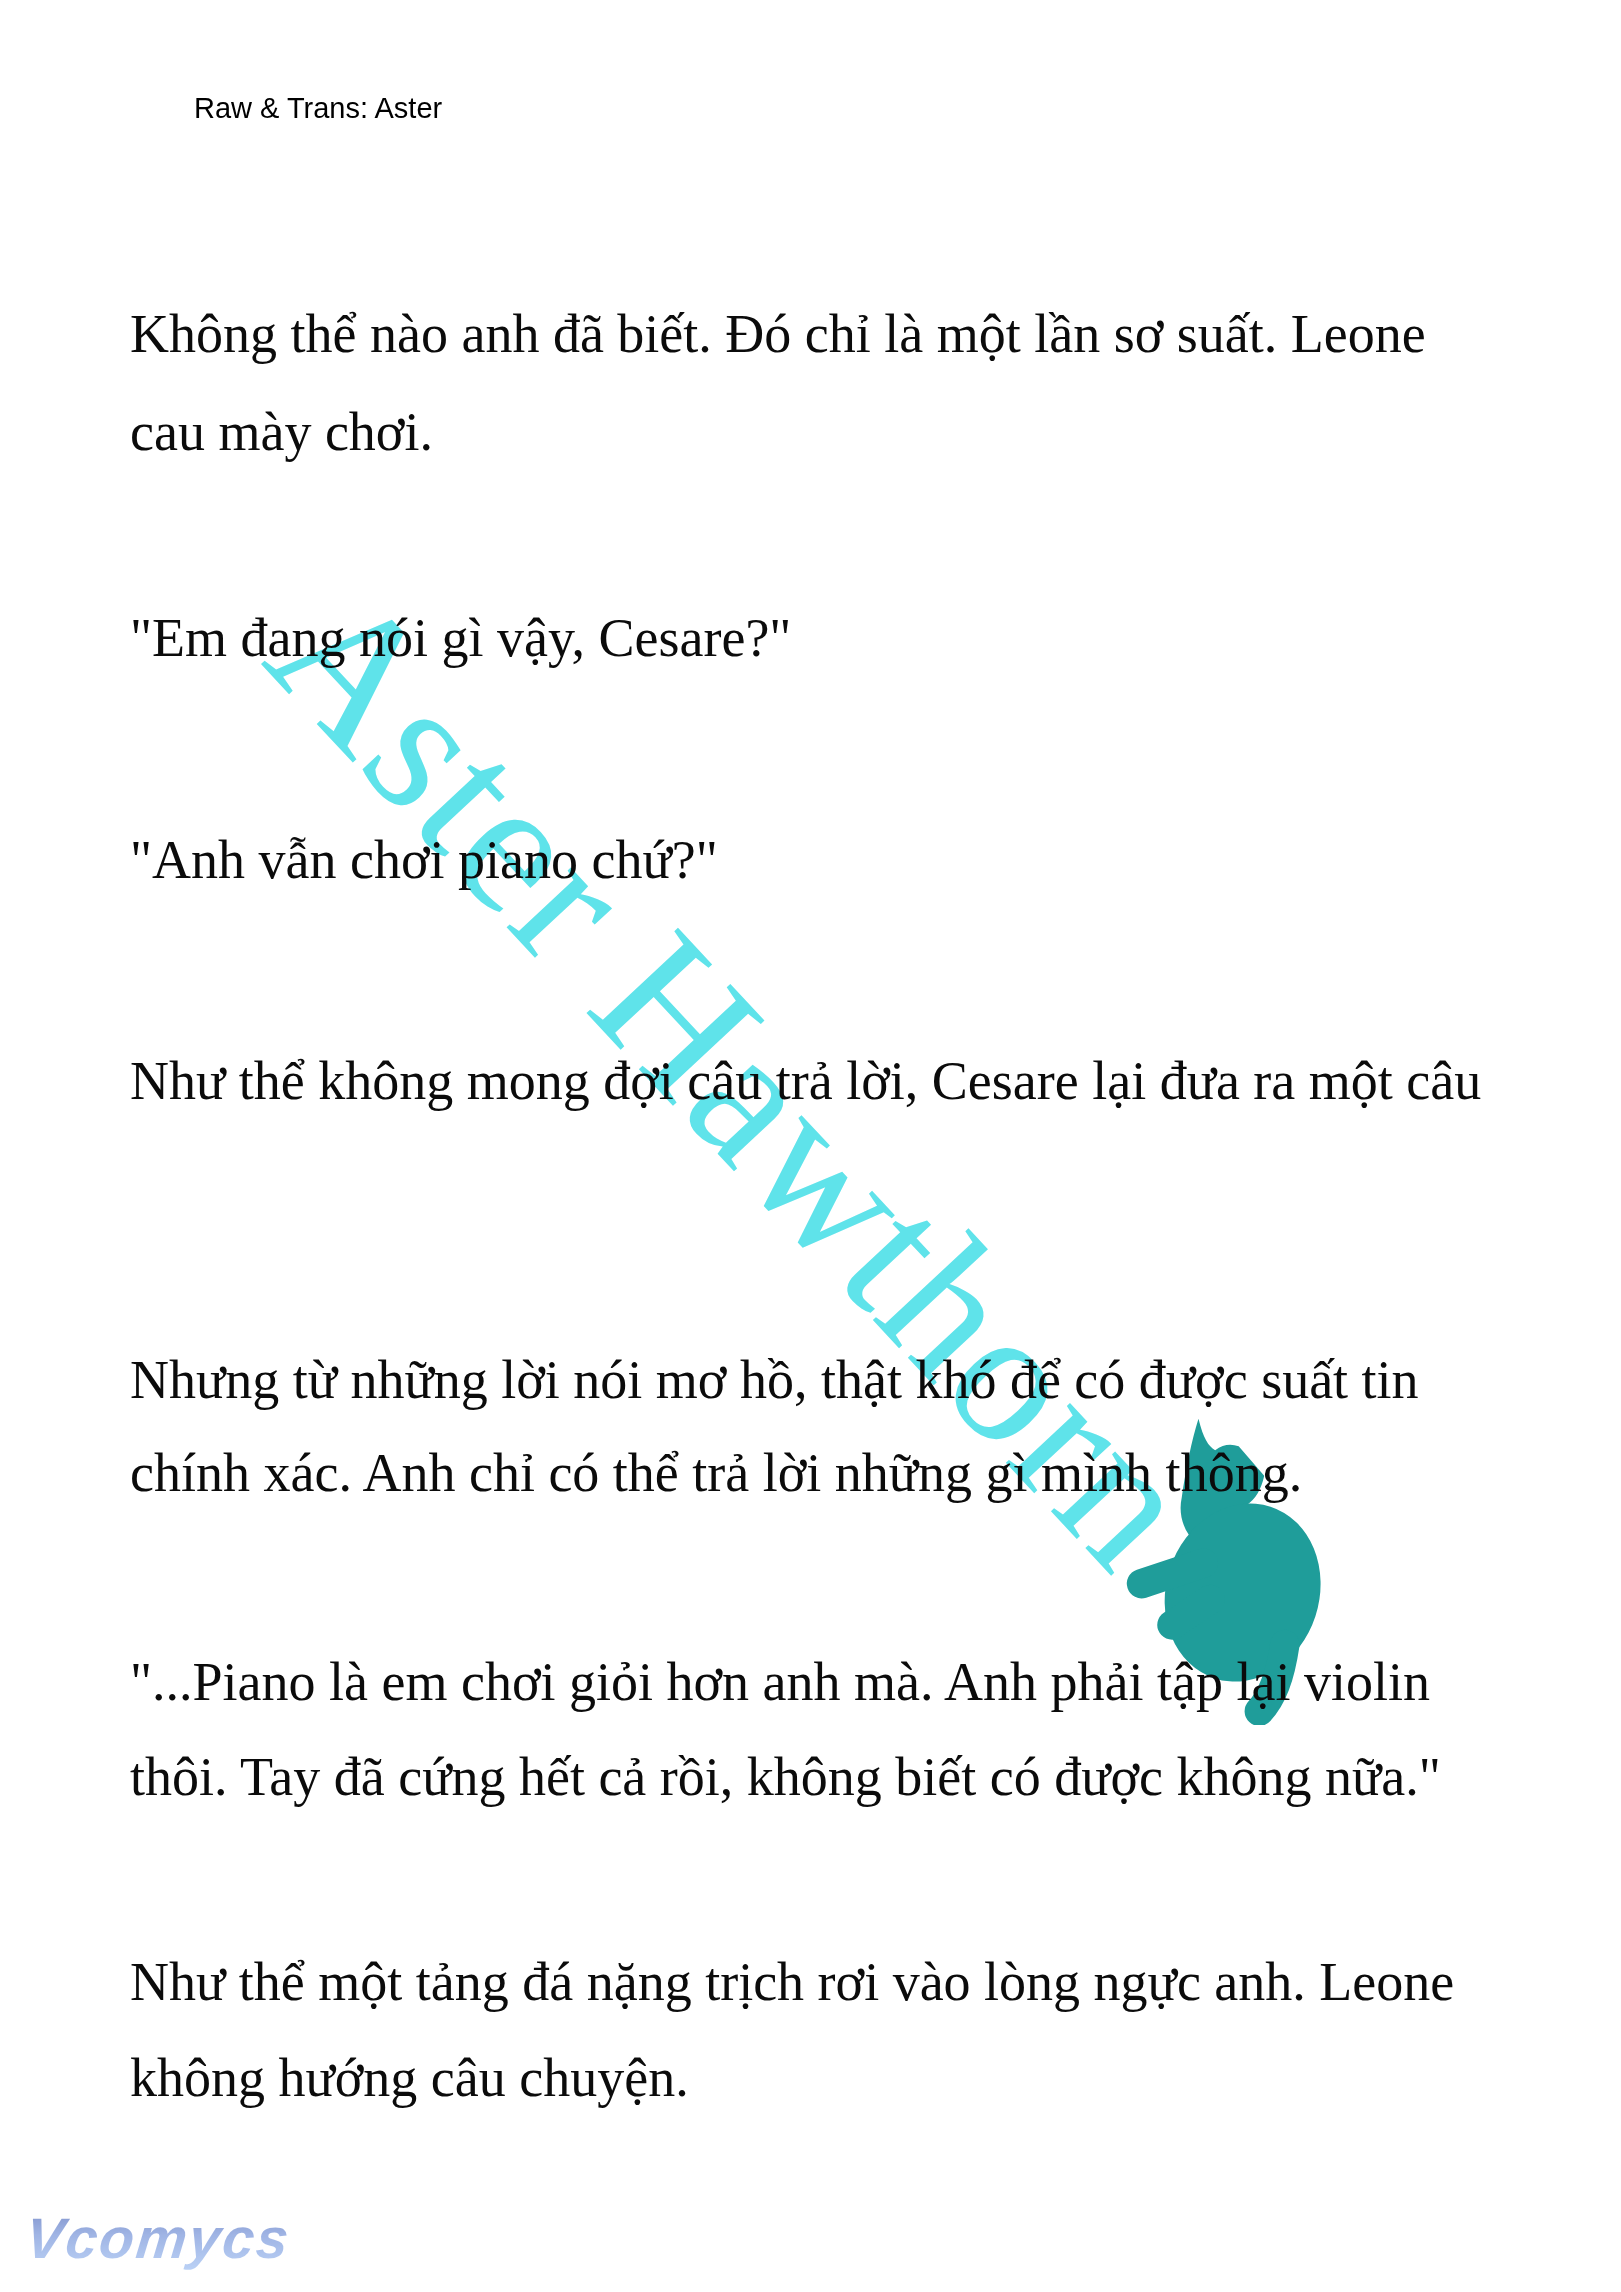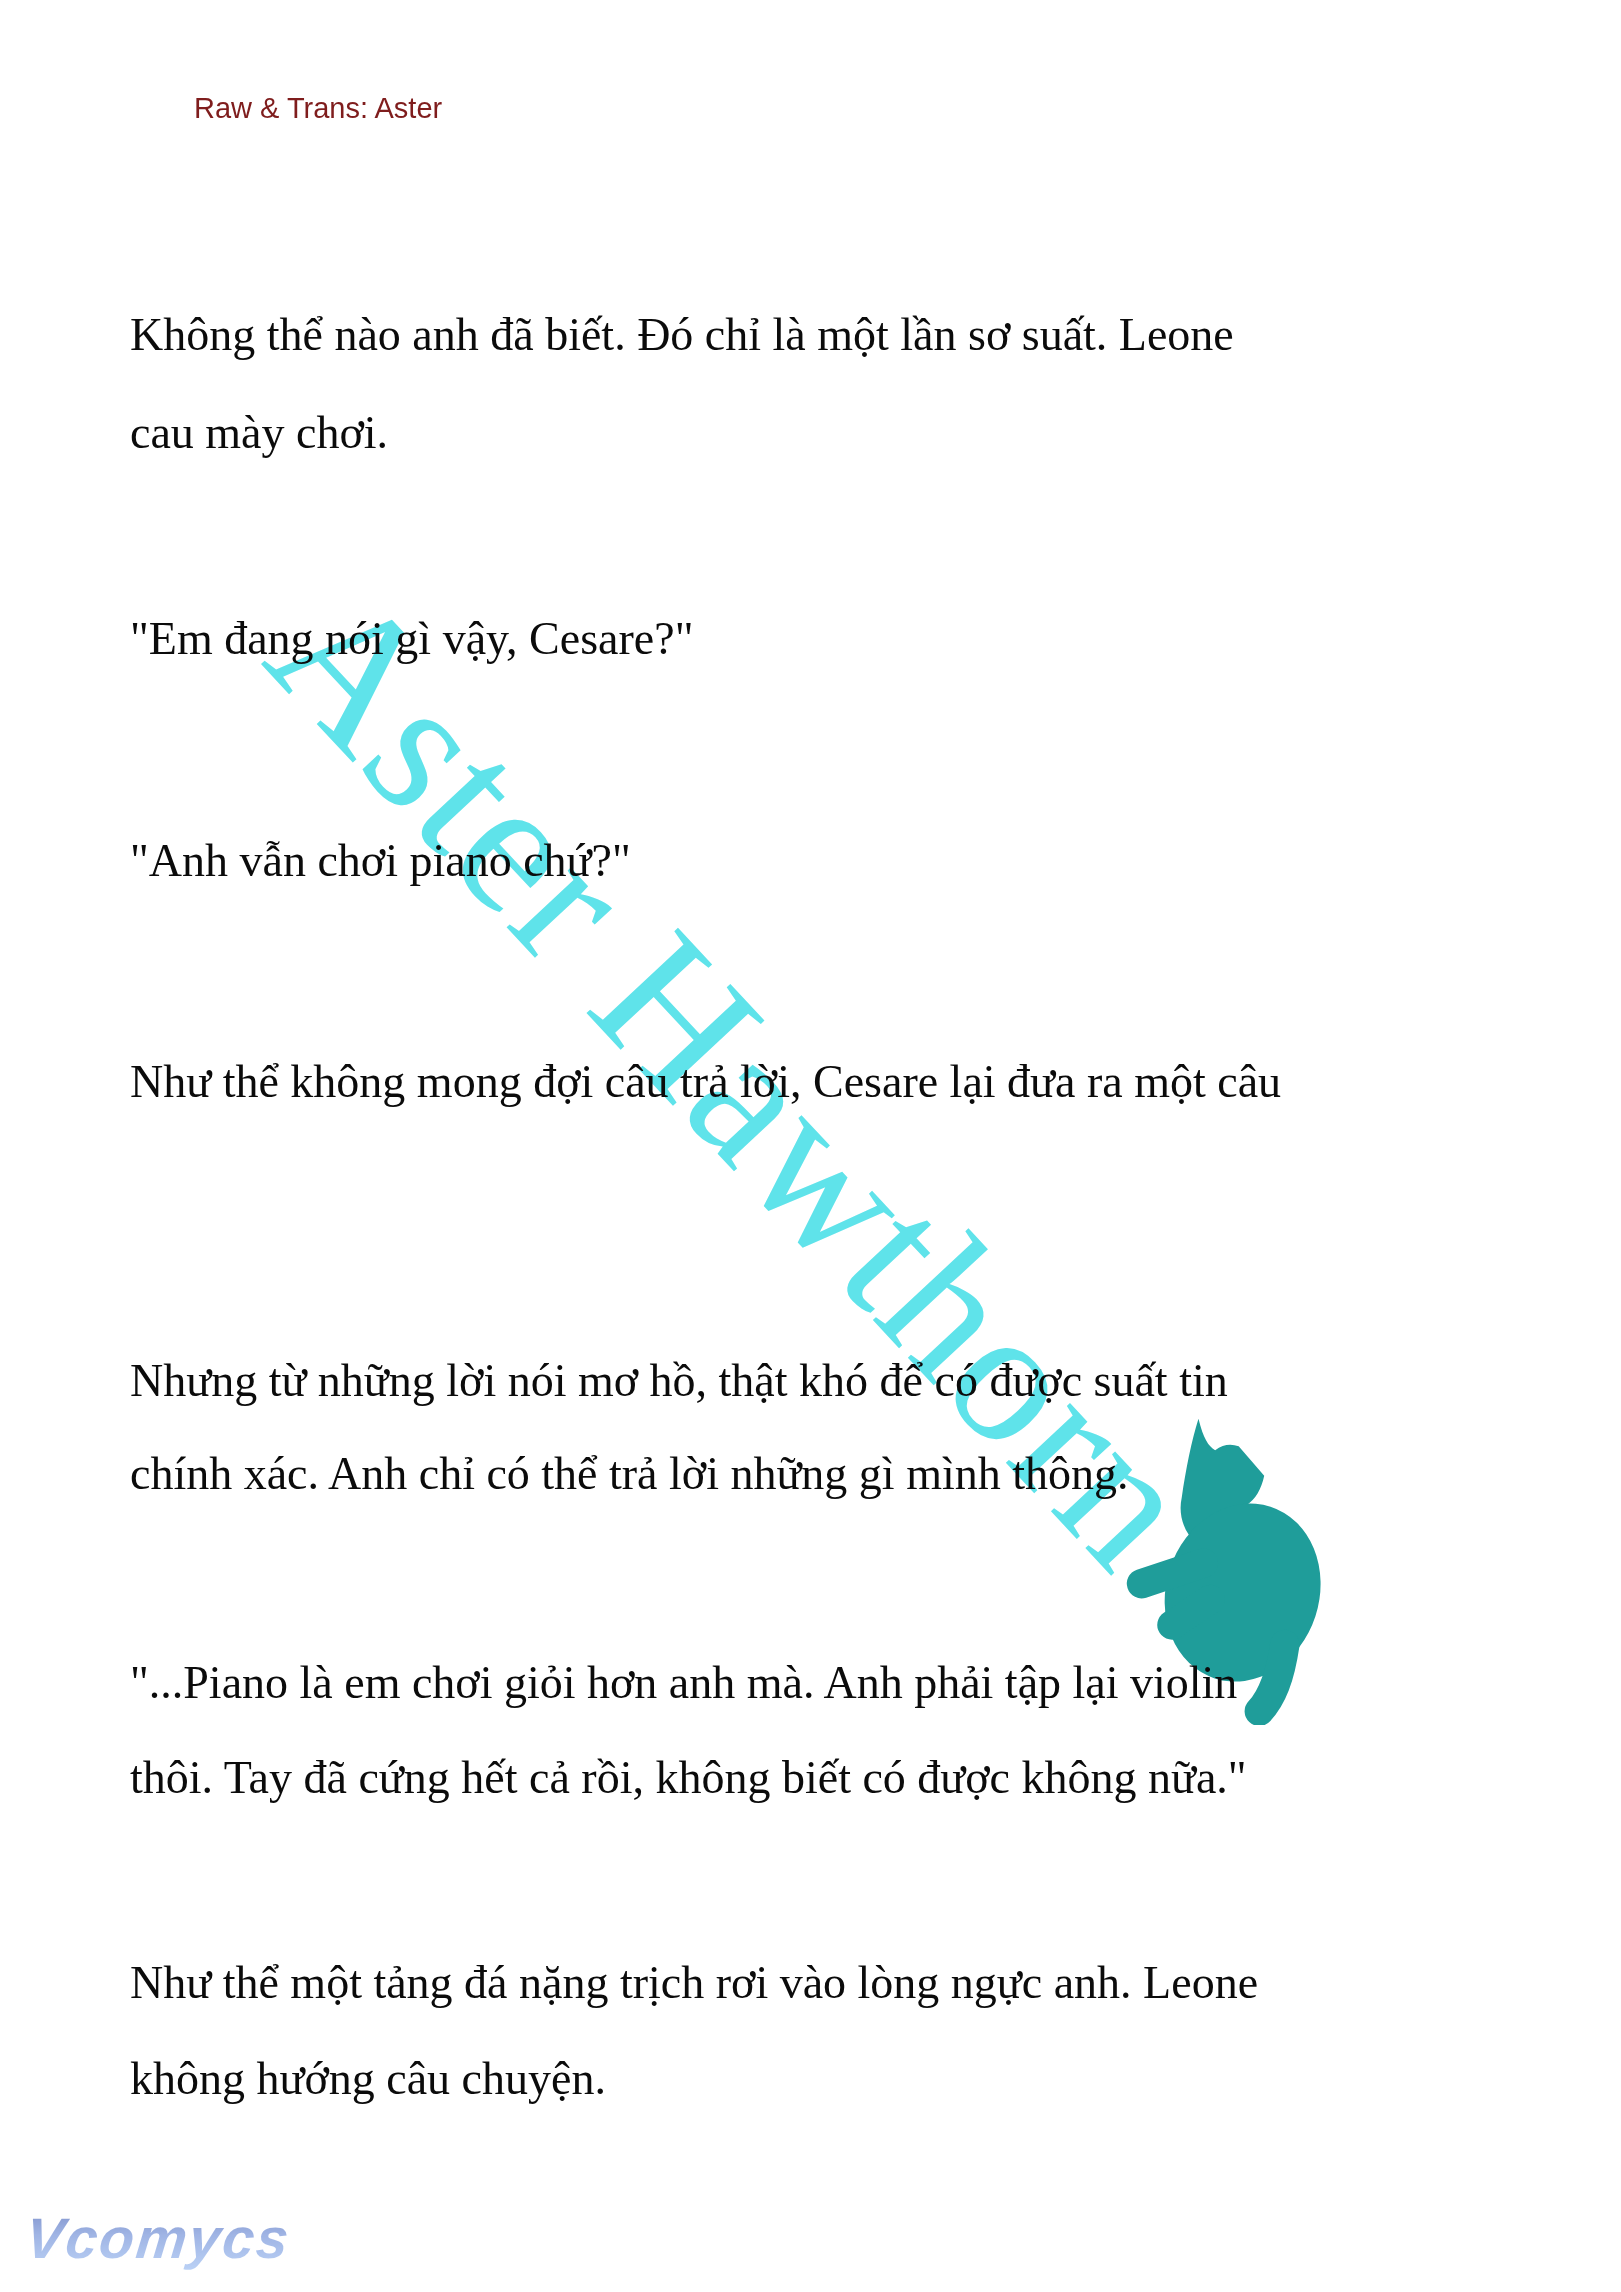--- a/index.html
+++ b/index.html
@@ -11,42 +11,42 @@
     position: relative;
   }
   .page {
     position: absolute; left: 0; top: 0;
     width: 1621px; height: 2293px;
     background: #ffffff;
   }
   .credit {
     position: absolute; left: 194px; top: 92px;
     font-family: "Liberation Sans", sans-serif;
-    font-size: 29px; color: #7f1d1d;
+    font-size: 29px; color: #000000;
     z-index: 3; white-space: nowrap; text-align: center;
   }
   .watermark {
     position: absolute; left: 387px; top: 544px;
     font-family: "Liberation Serif", serif;
     font-size: 191px; letter-spacing: 2px;
     color: #5FE3EA;
     transform: rotate(47deg);
     transform-origin: 0 0;
     white-space: nowrap;
     z-index: 1;
   }
   .cat {
     position: absolute; left: 1115px; top: 1411px;
     width: 216px; height: 314px;
     z-index: 2;
   }
   .line {
     position: absolute; left: 130px;
     font-family: "Liberation Serif", serif;
-    font-size: 46px; line-height: 59px;
+    font-size: 54px; line-height: 59px;
     color: #0b0b0b; white-space: nowrap;
     z-index: 3;
   }
   .logo {
     position: absolute; left: 25.5px; top: 2205px;
     font-family: "Liberation Sans", sans-serif;
     font-style: italic; font-weight: 700;
     font-size: 57px; letter-spacing: 2px;
     background: linear-gradient(180deg, #7D8FC9 0%, #9FB4E4 45%, #BBD2F6 100%);
     -webkit-background-clip: text; background-clip: text;

